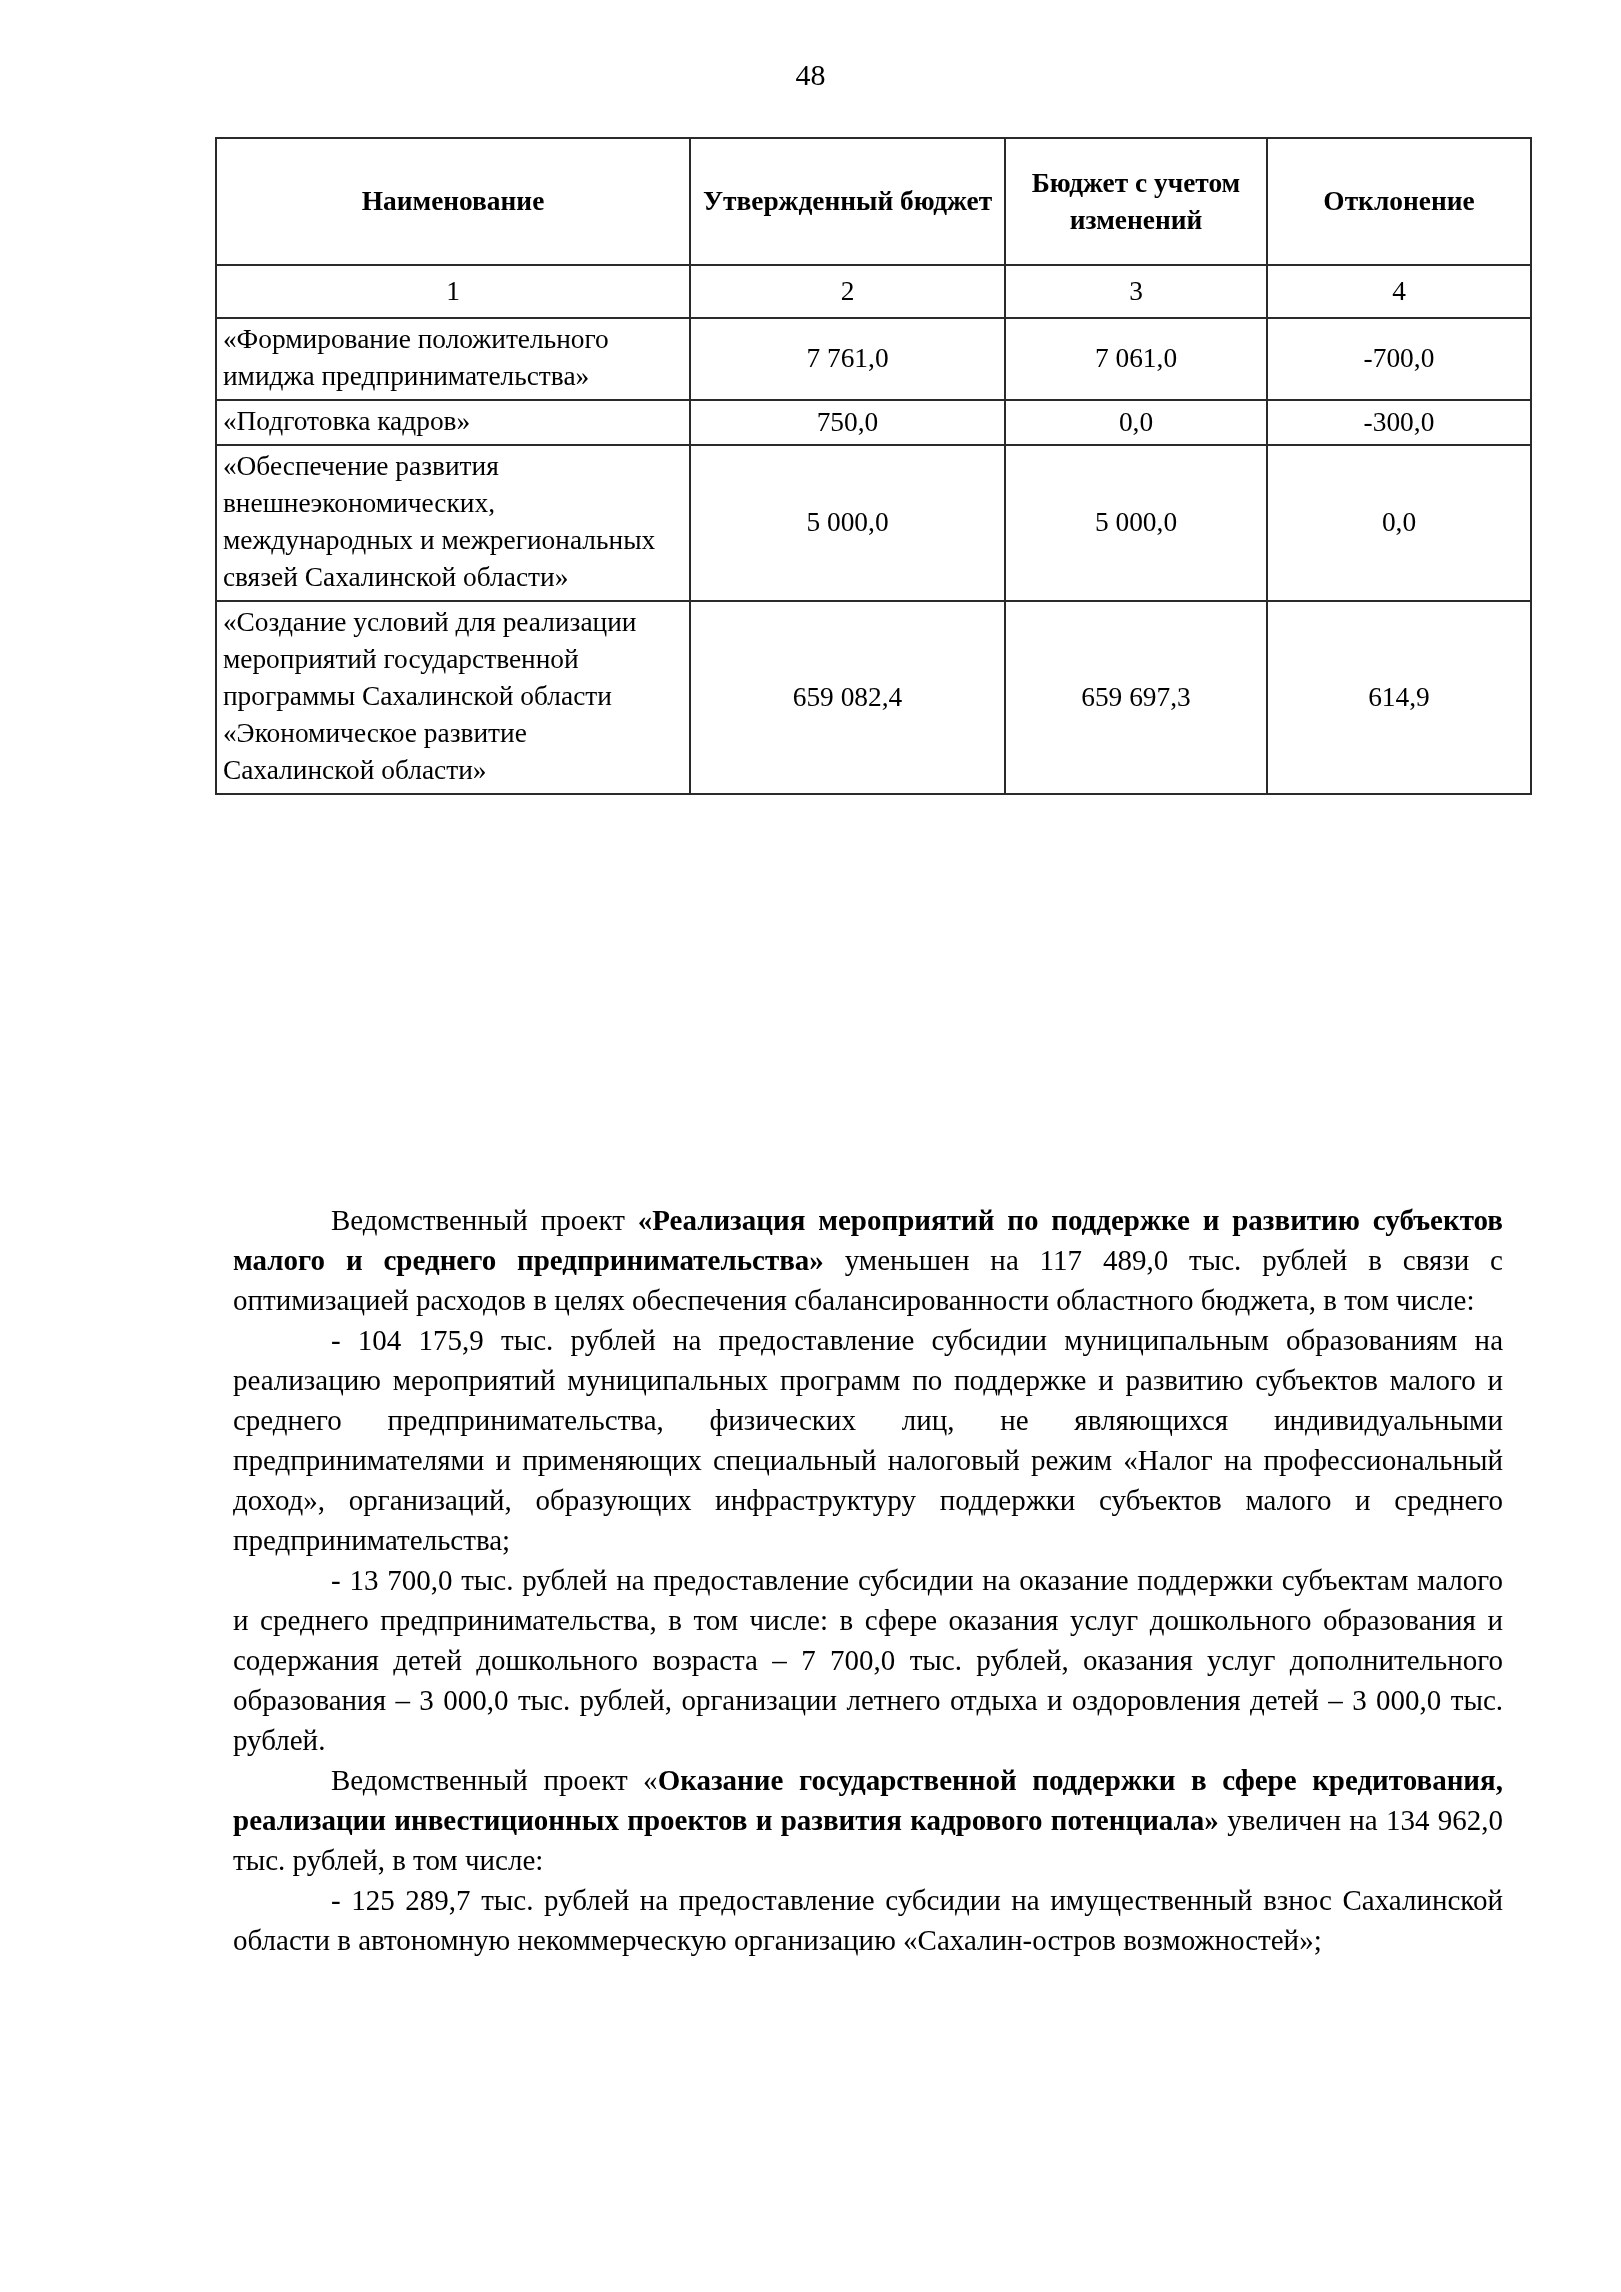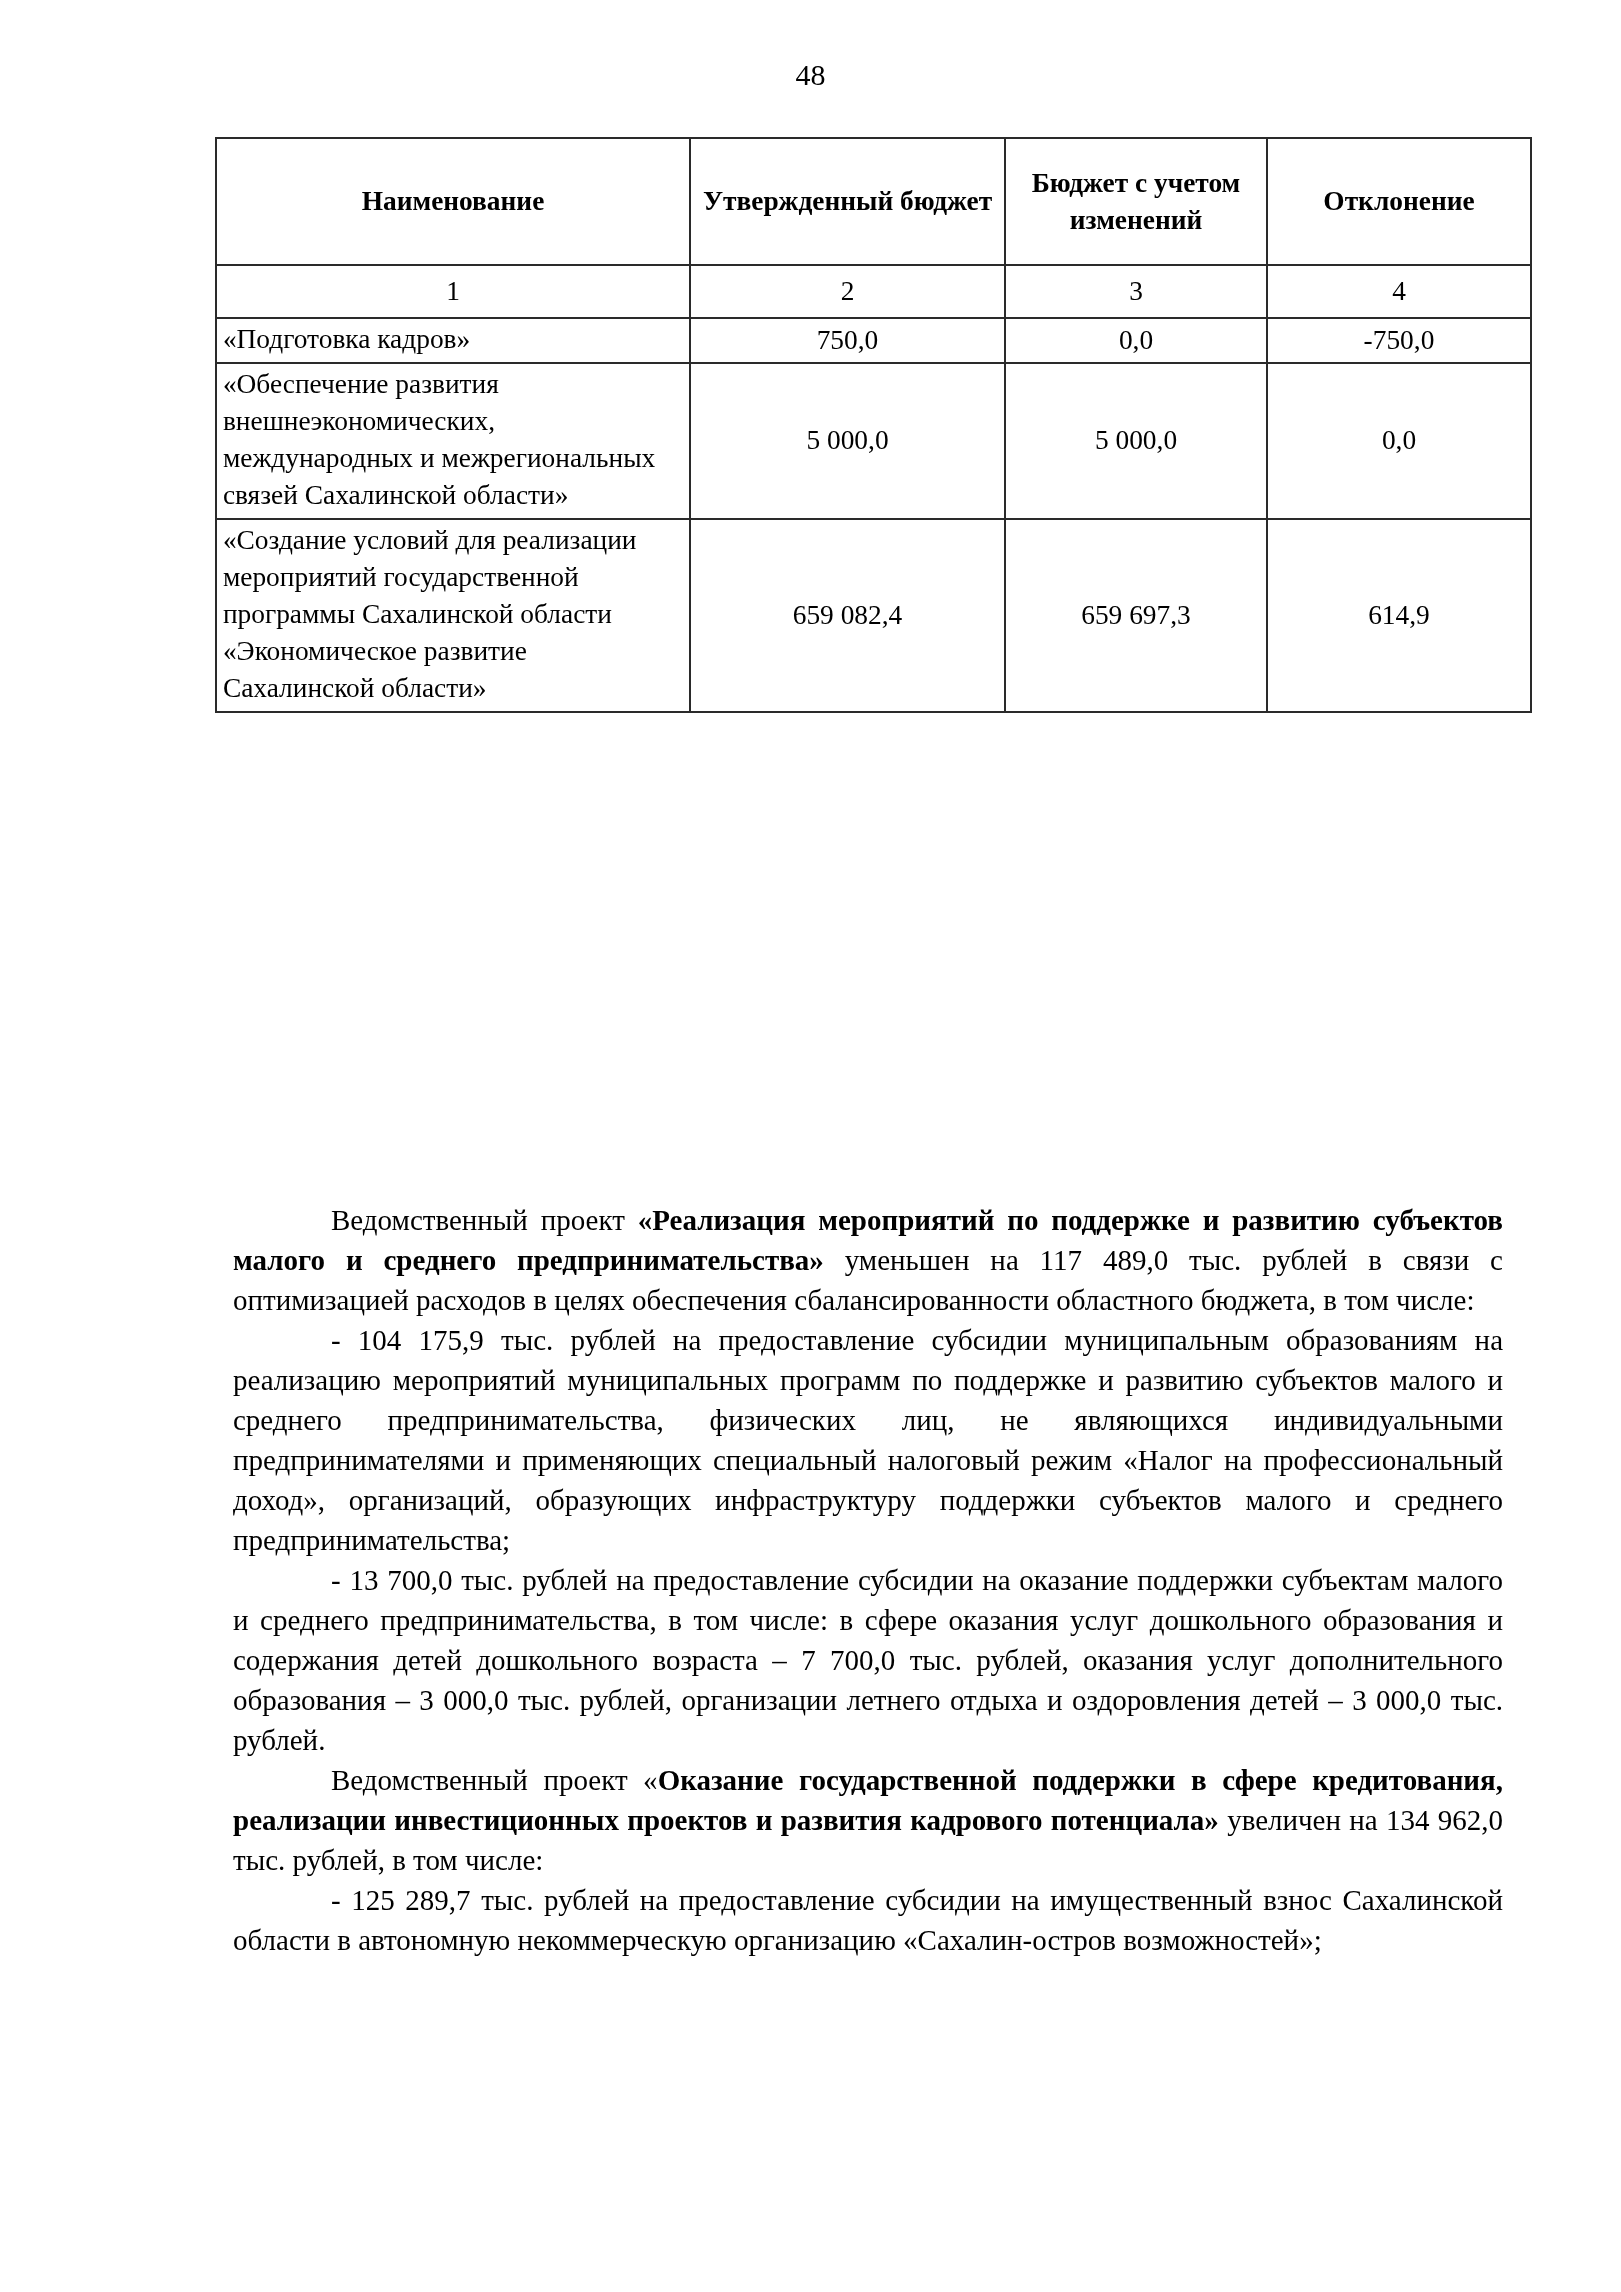--- a/index.html
+++ b/index.html
@@ -96,24 +96,30 @@
     </tr>
   </thead>
   <tbody>
     <tr class="numrow">
       <td>1</td>
       <td>2</td>
       <td>3</td>
       <td>4</td>
     </tr>
     <tr>
+      <td class="name">«Формирование положительного имиджа предпринимательства»</td>
+      <td class="num">7 761,0</td>
+      <td class="num">7 061,0</td>
+      <td class="num">-700,0</td>
+    </tr>
+    <tr>
       <td class="name">«Подготовка кадров»</td>
       <td class="num">750,0</td>
       <td class="num">0,0</td>
-      <td class="num">-750,0</td>
+      <td class="num">-300,0</td>
     </tr>
     <tr>
       <td class="name">«Обеспечение развития внешнеэкономических, международных и межрегиональных связей Сахалинской области»</td>
       <td class="num">5 000,0</td>
       <td class="num">5 000,0</td>
       <td class="num">0,0</td>
     </tr>
     <tr>
       <td class="name">«Создание условий для реализации мероприятий государственной программы Сахалинской области «Экономическое развитие Сахалинской области»</td>
       <td class="num">659 082,4</td>

